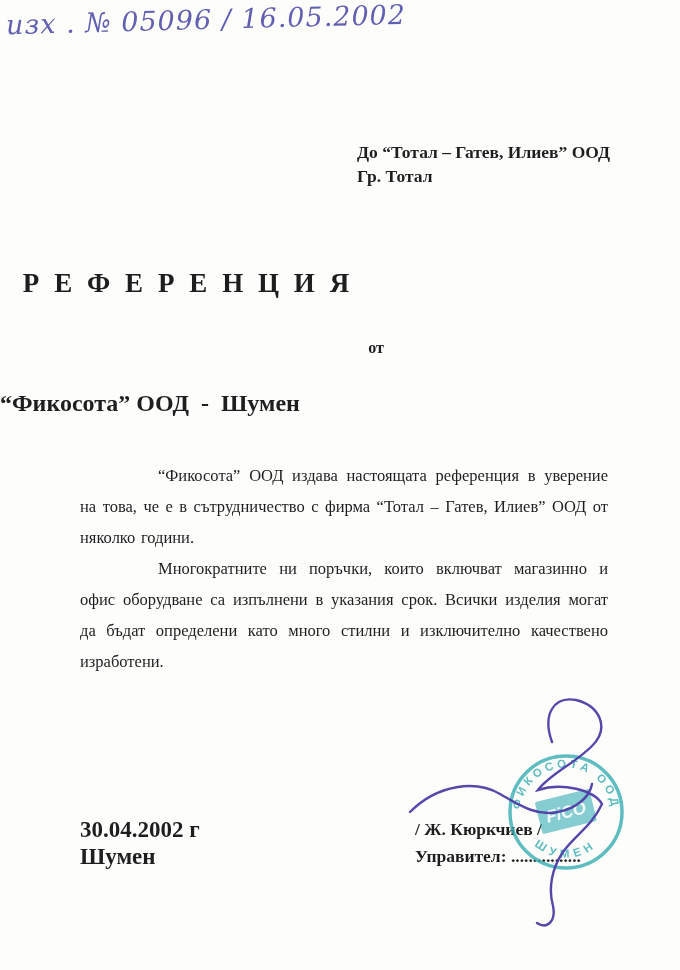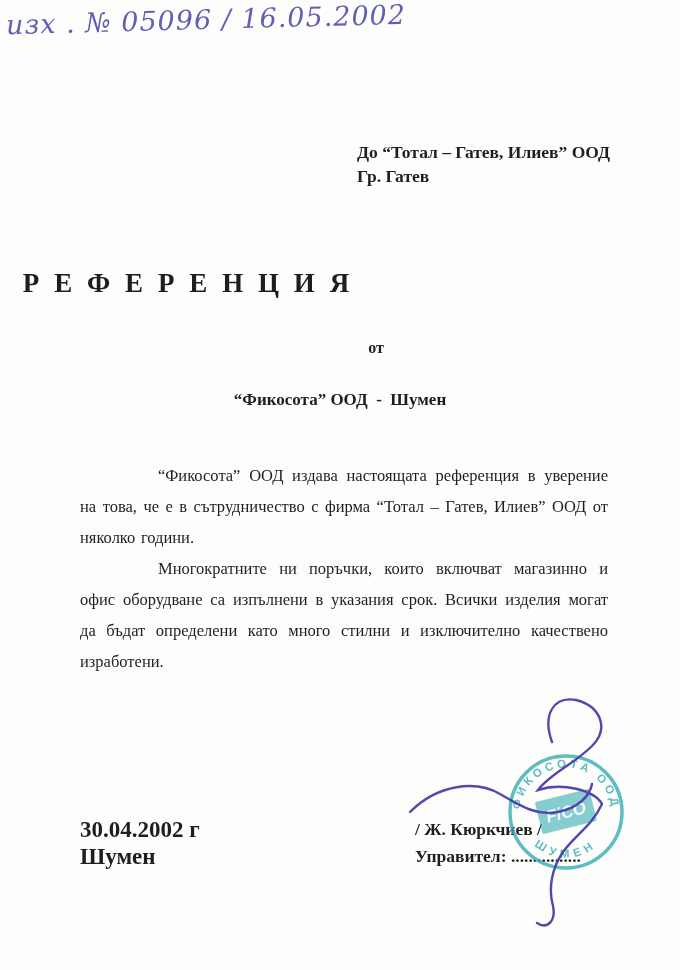--- a/index.html
+++ b/index.html
@@ -27,21 +27,21 @@
     position:absolute; top:260px; left:0; width:100%; margin:8px;
     text-align:left; font-size:27px; font-weight:700;
     letter-spacing:0.55em; text-indent:0.55em;
   }
   .from{
     position:absolute; top:339px; left:0; width:100%;
     text-align:center; font-size:16px; font-weight:700;margin-left:36px;
   }
   .issuer{
     position:absolute; top:390px; left:0; width:100%;
-    text-align:center; font-size:17px; font-weight:700;
+    font-size:24px; font-weight:700;
     white-space:pre;
   }
   .bodytext{
     position:absolute; top:460px; left:80px; width:528px;
     font-size:16.5px; line-height:31px;
     text-align:justify; text-align-last:left;
     word-spacing:1.5px;
     font-family:Liberation Serif, serif;
   }
   .bodytext p{ margin:0; text-indent:78px; }
@@ -62,21 +62,21 @@
 </style>
 </head>
 <body>
 
 <div class="page">
 
   <div class="ref-hand">изх . № 05096 / 16.05.2002</div>
 
   <div class="recipient">
     <div>До “Тотал – Гатев, Илиев” ООД</div>
-    <div>Гр. Гатев</div>
+    <div>Гр. Тотал</div>
   </div>
 
   <h1 class="title">РЕФЕРЕНЦИЯ</h1>
 
   <div class="from">от</div>
 
   <div class="issuer">“Фикосота” ООД  -  Шумен</div>
 
   <div class="bodytext">
     <p>“Фикосота” ООД издава настоящата референция в уверение на това, че е в сътрудничество с фирма “Тотал – Гатев, Илиев” ООД от няколко години.</p>

